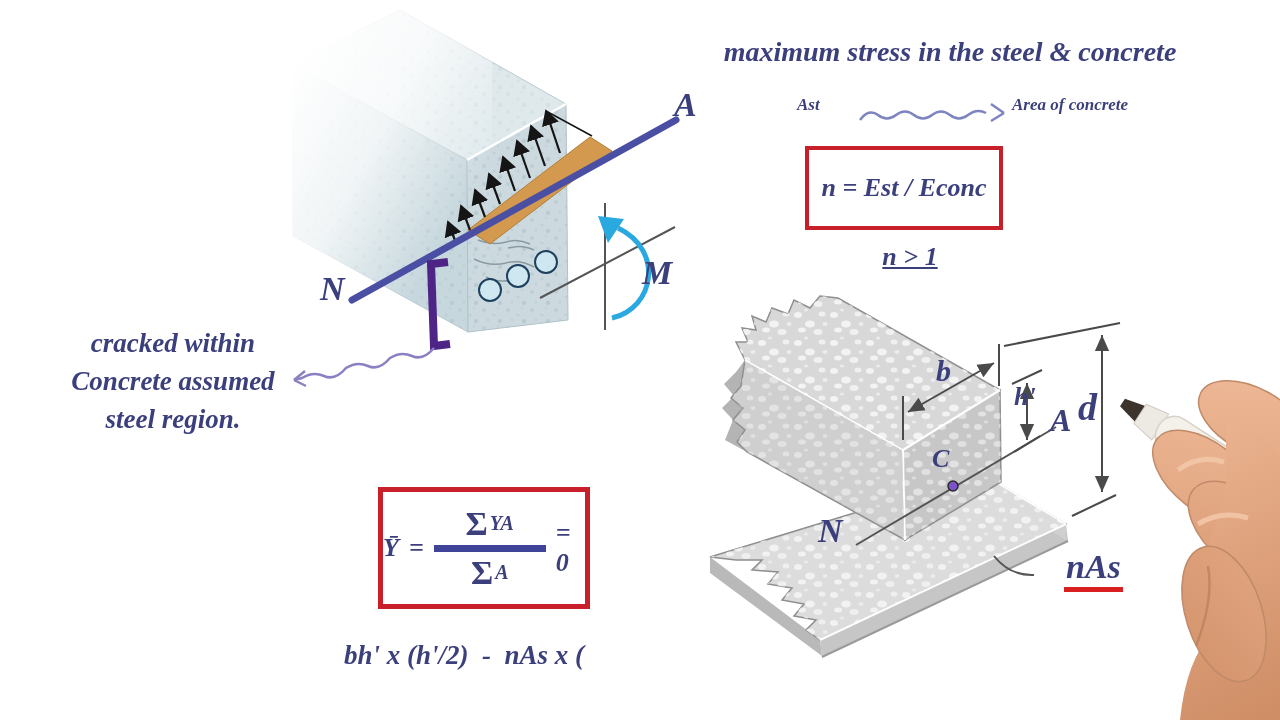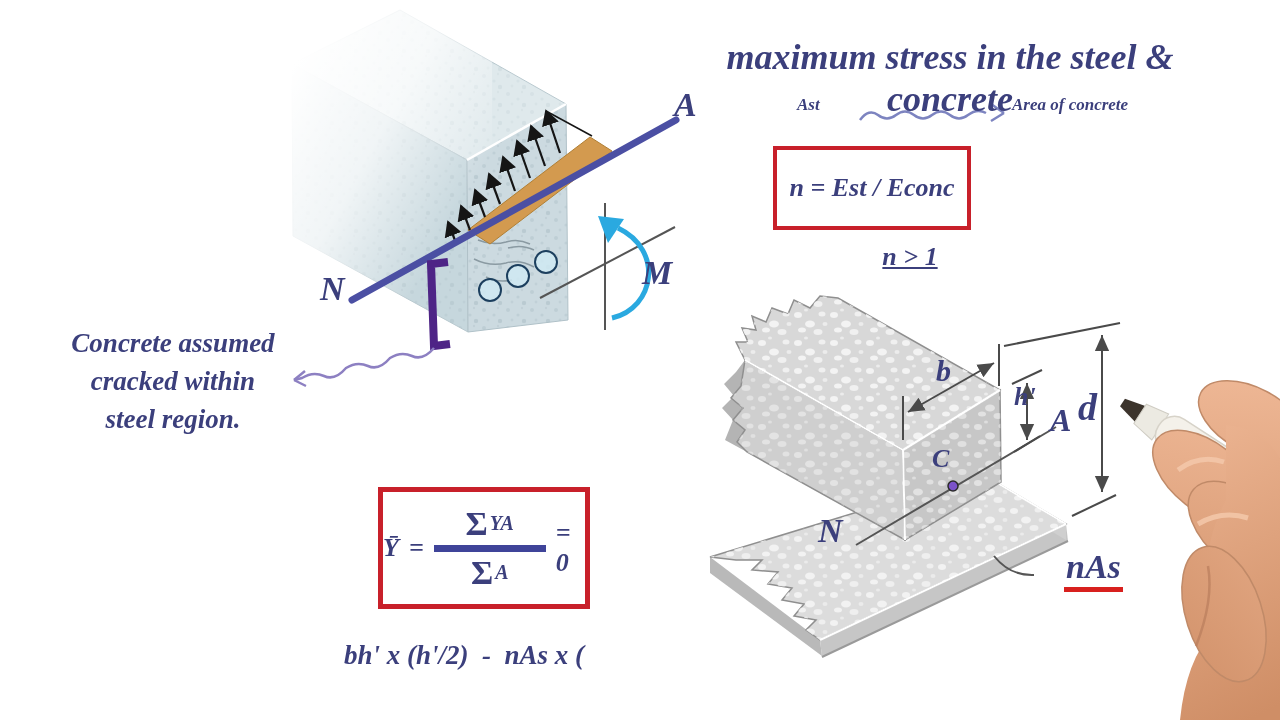--- a/index.html
+++ b/index.html
@@ -3,25 +3,25 @@
 <meta charset="utf-8">
 <style>
   html,body{margin:0;padding:0;background:#ffffff;}
   .canvas{position:relative;width:1280px;height:720px;background:#ffffff;overflow:hidden;
           font-family:"Liberation Serif", serif;color:#3b3f7c;}
   .art{position:absolute;left:0;top:0;width:1280px;height:720px;}
   .lbl{position:absolute;font-style:italic;font-weight:600;color:#3b3f7c;line-height:1;}
   .caption{position:absolute;left:48px;top:324px;width:250px;text-align:center;
            font-size:27px;font-style:italic;font-weight:600;line-height:38px;}
   .heading{position:absolute;left:698px;top:36px;width:504px;text-align:center;
-           font-size:36px;font-style:italic;font-weight:600;}
+           font-size:28px;font-style:italic;font-weight:600;}
   .astrow-label{font-size:17px;}
   .redbox{position:absolute;border:4px solid #c8202a;background:#fff;display:flex;
           align-items:center;justify-content:center;}
-  .box-n{left:773px;top:146px;width:190px;height:76px;font-size:26px;font-style:italic;font-weight:600;}
+  .box-n{left:805px;top:146px;width:190px;height:76px;font-size:26px;font-style:italic;font-weight:600;}
   .cond{position:absolute;left:852px;top:242px;width:116px;text-align:center;
         font-size:26px;font-style:italic;font-weight:600;text-decoration:underline;}
   .box-y{left:378px;top:487px;width:202px;height:112px;border-width:5px;gap:10px;}
   .box-y .piece{font-style:italic;font-weight:600;font-size:26px;}
   .ybar{font-size:30px;}
   .frac{display:flex;flex-direction:column;align-items:center;}
   .frac .row{display:flex;align-items:center;gap:2px;font-style:italic;font-weight:600;}
   .sigma{font-size:34px;font-style:normal;}
   .numden{font-size:20px;}
   .fracbar{width:112px;height:7px;background:#3f4499;margin:2px 0;}
@@ -194,22 +194,22 @@
       <path d="M 1198,524 Q 1222,510 1248,518" stroke="#f3c8aa" stroke-width="5" fill="none" opacity="0.85"></path>
       <path d="M 1196,646 Q 1214,600 1208,566" stroke="#b97e5d" stroke-width="2.5" fill="none" opacity="0.7"></path>
     </g>
   </svg>
 
   <div class="lbl" style="left:674px;top:88px;font-size:34px;">A</div>
   <div class="lbl" style="left:320px;top:272px;font-size:34px;">N</div>
   <div class="lbl" style="left:642px;top:256px;font-size:34px;">M</div>
 
   <div class="caption">
+    <div>cracked within</div>
     <div>Concrete assumed</div>
-    <div>cracked within</div>
     <div>steel region.</div>
   </div>
 
   <div class="heading">maximum stress in the steel &amp; concrete</div>
   <div class="lbl astrow-label" style="left:797px;top:96px;">Ast</div>
   <div class="lbl astrow-label" style="left:1012px;top:96px;">Area of concrete</div>
   <div class="redbox box-n">
     <span>n = Est / Econc</span>
   </div>
   <div class="cond">n &gt; 1</div>

